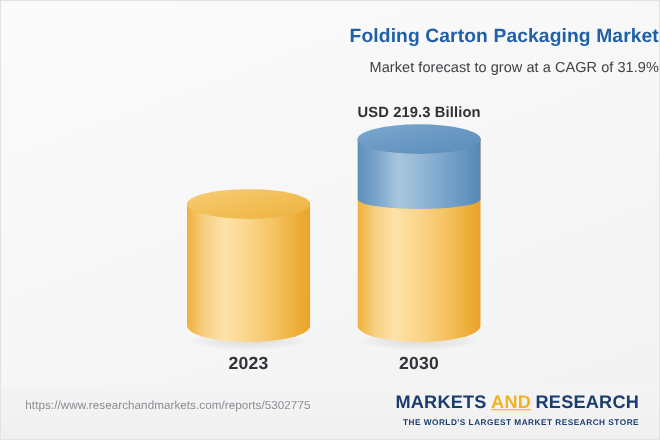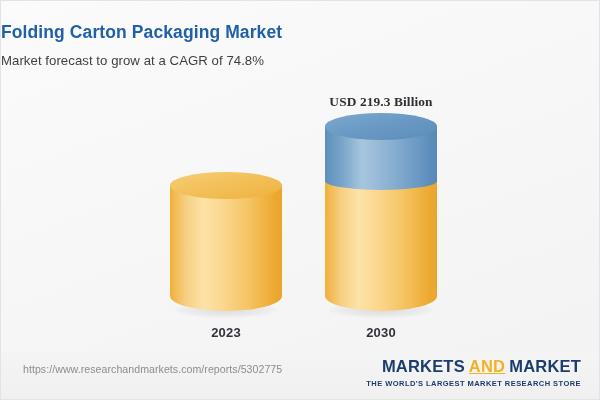--- a/index.html
+++ b/index.html
@@ -20,21 +20,21 @@
     border: 1px solid #e3e3e5;
     overflow: hidden;
   }
 
   
   .header {
     position: absolute;
     top: 0;
     left: 0;
     width: 100%;
-    text-align: left;
+    text-align: right;
     padding-top: 21px;
   }
   .chart-title {
     font-size: 17.5px;
     font-weight: bold;
     color: #1f60a9;
     letter-spacing: 0.1px;
     margin: 0;
   }
   .chart-subtitle {
@@ -66,21 +66,21 @@
     position: absolute;
     left: 0;
     width: 100%;
     text-align: center;
     font-size: 13.4px;
     font-weight: bold;
     color: #2f2f34;
     letter-spacing: 0.1px;
   }
   .g2023 .value-label { top: 60px; }
-  .g2030 .value-label { top: 9px; font-family: Liberation Serif, serif; }
+  .g2030 .value-label { top: 9px; }
 
   
   .cylinder {
     position: absolute;
     left: 24px;
     width: 112px;
   }
   .g2023 .cylinder { bottom: 29px; height: 139px; }
   .g2030 .cylinder { bottom: 29px; height: 198px; }
 
@@ -156,21 +156,21 @@
   .cyl-top.top-blue {
     background: linear-gradient(to bottom right, #7ba9cf 0%, #6b9ac5 45%, #5b8cb9 100%);
   }
 
   .axis-label {
     position: absolute;
     left: 0;
     bottom: 0;
     width: 100%;
     text-align: center;
-    font-size: 13px;
+    font-size: 16px;
     font-weight: bold;
     color: #33333a;
     letter-spacing: 0.2px;
   }
 
   
   .footer {
     position: absolute;
     left: 0;
     bottom: 0;
@@ -211,21 +211,21 @@
     white-space: nowrap;
   }
 </style>
 </head>
 <body>
 
 <div class="infographic">
 
   <div class="header">
     <h1 class="chart-title">Folding Carton Packaging Market</h1>
-    <p class="chart-subtitle">Market forecast to grow at a CAGR of 74.8%</p>
+    <p class="chart-subtitle">Market forecast to grow at a CAGR of 31.9%</p>
   </div>
 
   <div class="plot">
 
     <div class="bar-group g2023">
       <div class="cylinder">
         <div class="cyl-shadow"></div>
         <div class="cyl-body">
           <div class="fill-yellow"></div>
         </div>
@@ -245,18 +245,18 @@
         <div class="cyl-top top-blue"></div>
       </div>
       <div class="axis-label">2030</div>
     </div>
 
   </div>
 
   <div class="footer">
     <div class="footer-url">https://www.researchandmarkets.com/reports/5302775</div>
     <div class="logo">
-      <div class="logo-main"><span class="logo-word">MARKETS</span><span class="logo-and">AND</span><span class="logo-word">MARKET</span></div>
+      <div class="logo-main"><span class="logo-word">MARKETS</span><span class="logo-and">AND</span><span class="logo-word">RESEARCH</span></div>
       <div class="logo-tagline">THE WORLD'S LARGEST MARKET RESEARCH STORE</div>
     </div>
   </div>
 
 </div>
 
 </body></html>

